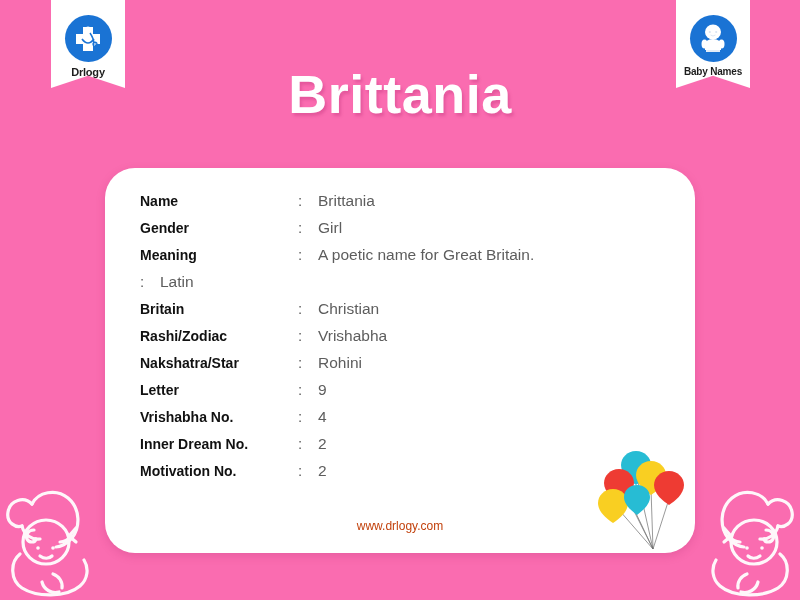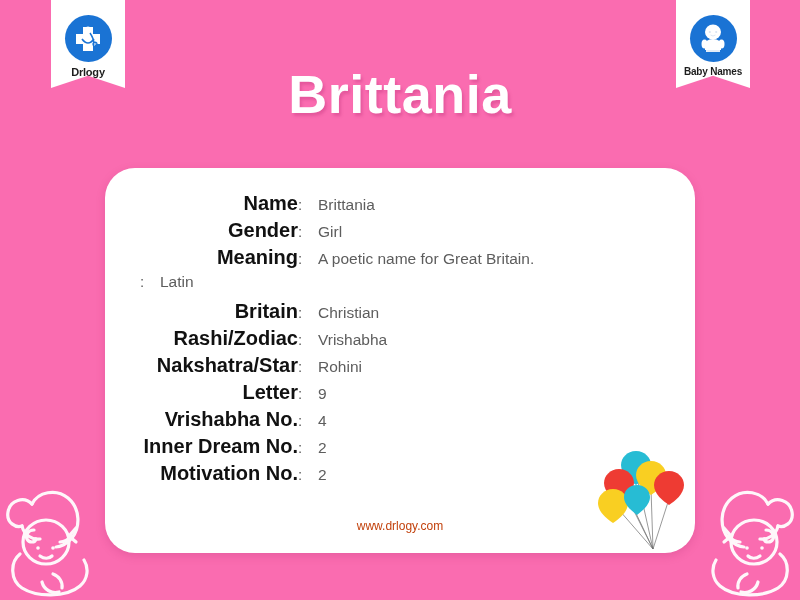--- a/index.html
+++ b/index.html
@@ -75,25 +75,24 @@
     width:520px;
   }
   .detail-row {
     display:flex;
     align-items:baseline;
     height:27px;
   }
   .detail-label {
     width:158px;
     flex:0 0 158px;
-    font-size:20px;
+    font-size:14px;
     font-weight:bold;
     color:#111111;
     white-space:nowrap;
-    text-align:right;
   }
   .detail-sep {
     width:20px;
     flex:0 0 20px;
     font-size:15px;
     color:#5f5f5f;
   }
   .detail-value {
     font-size:15.5px;
     color:#5d5d5d;

